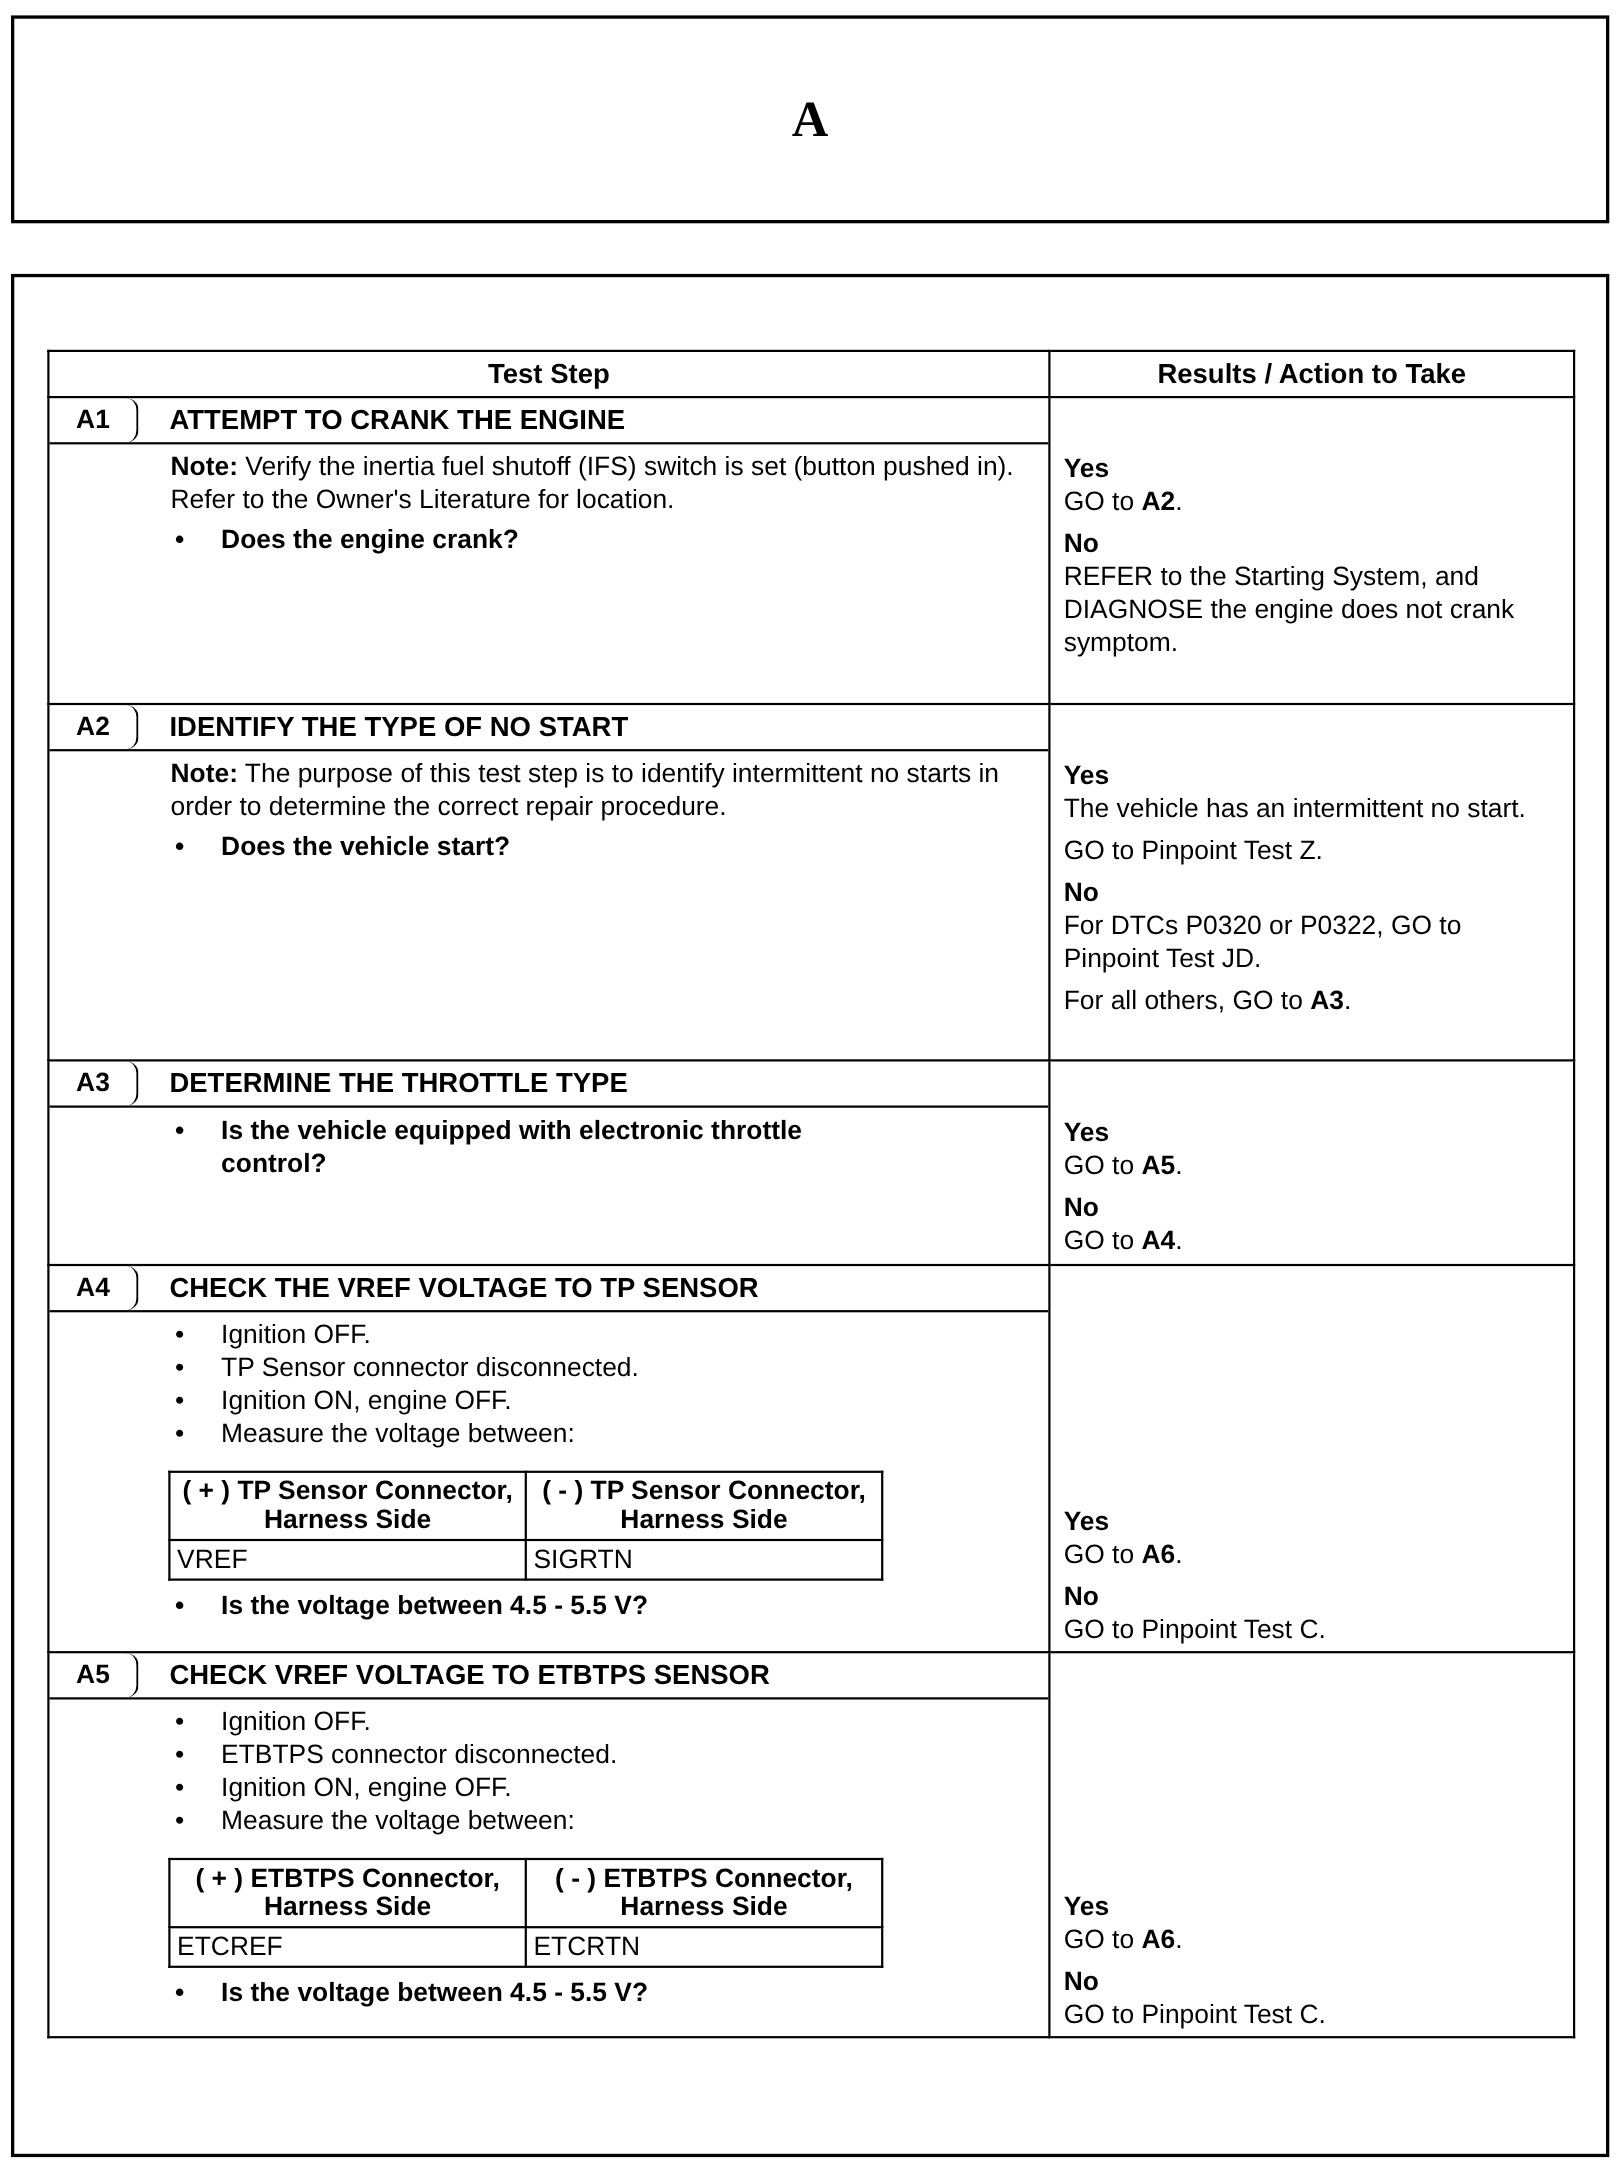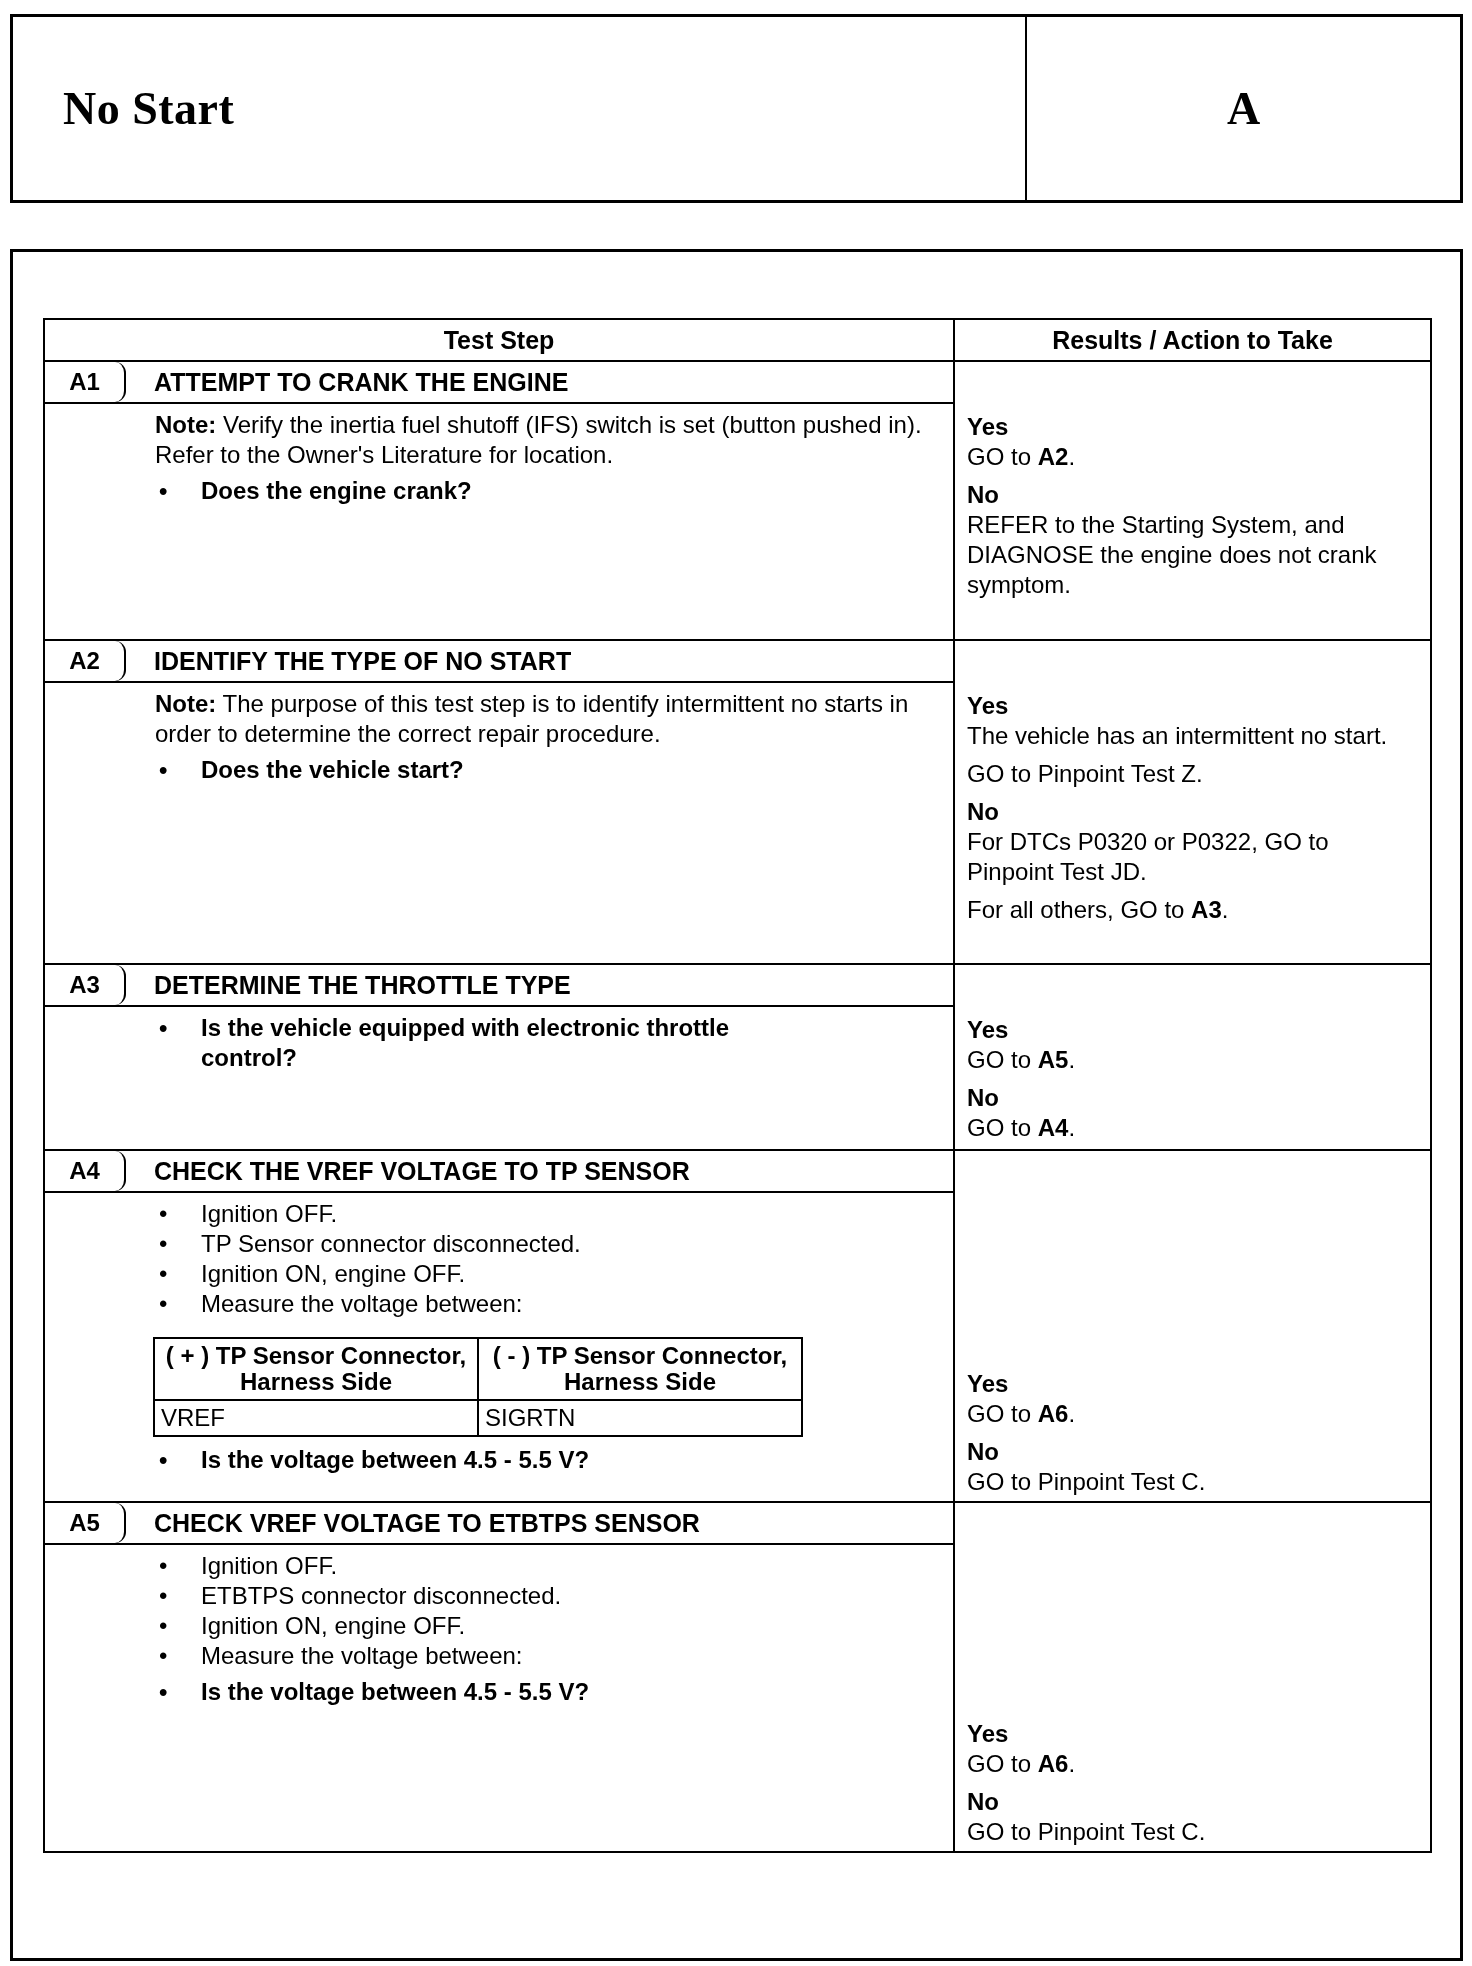--- a/index.html
+++ b/index.html
@@ -50,23 +50,20 @@
     .res .lbl { font-weight: bold; }
     .res .gap { height: 8px; }
     table.conn { border-collapse: collapse; margin: 18px 0 8px 8px; width: 650px; table-layout: fixed; }
     table.conn td { border: 2.5px solid #000; font-size: 24px; line-height: 26px; padding: 4px 6px; }
     table.conn td.h { font-weight: bold; text-align: center; }
   </style>
 </head>
 <body>
 
 <div class="title-box">
-  <div class="title-left">
-    <h1>No Start</h1>
-  </div>
   <div class="title-right">
     <span>A</span>
   </div>
 </div>
 
 <div class="main-box">
   <table class="steps">
     <colgroup>
         <col class="col-step">
         <col class="col-res">
@@ -227,20 +224,32 @@
                 </div>
             <div class="bullet">
                   <span class="dot">•</span>
                   <span>Ignition ON, engine OFF.</span>
                 </div>
             <div class="bullet">
                   <span class="dot">•</span>
                   <span>Measure the voltage between:</span>
                 </div>
           </div>
+          <table class="conn" style="margin-left:-2px">
+            <tbody>
+                  <tr>
+              <td class="h">( + ) ETBTPS Connector, Harness Side</td>
+              <td class="h">( - ) ETBTPS Connector, Harness Side</td>
+            </tr>
+            <tr>
+              <td>ETCREF</td>
+              <td>ETCRTN</td>
+            </tr>
+          </tbody>
+              </table>
           <div class="bullet bold">
                 <span class="dot">•</span>
                 <span>Is the voltage between 4.5 - 5.5 V?</span>
               </div>
         </div>
       </td>
       <td style="vertical-align:bottom">
         <div class="res" style="padding-bottom:4px">
           <div class="lbl">Yes</div>
           <div><span>GO to </span> <b>A6</b><span>.</span></div>

